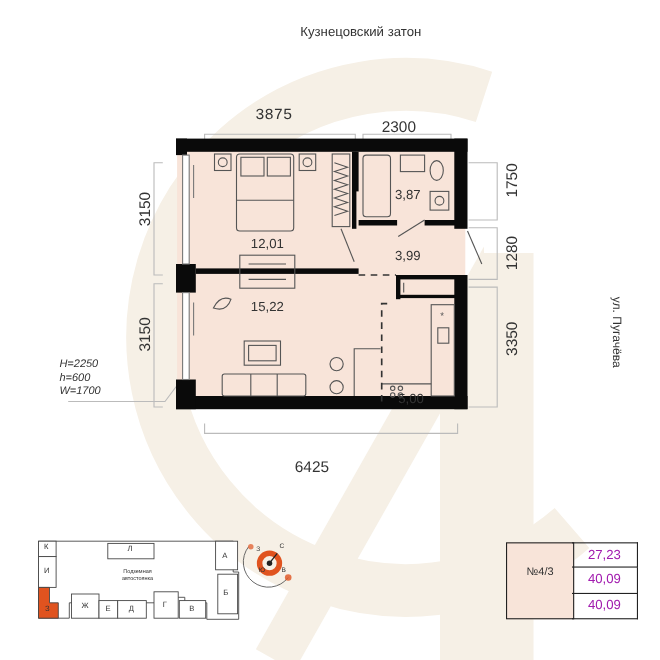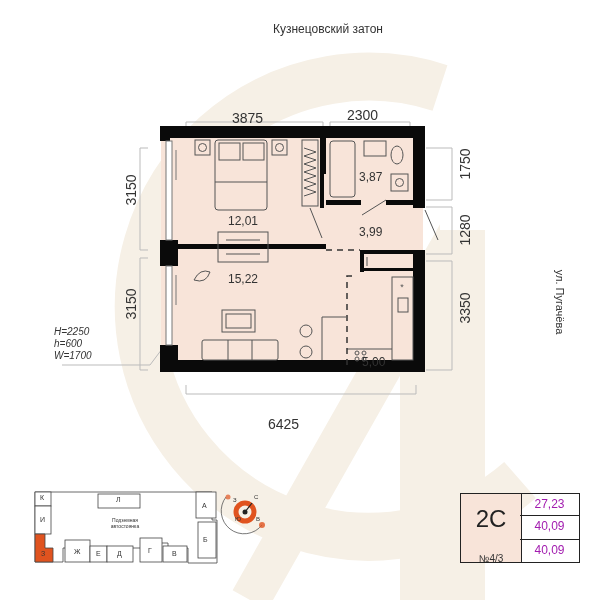--- a/index.html
+++ b/index.html
@@ -138,21 +138,21 @@
   </g>
   <text x="402" y="290" font-size="9" fill="#555" text-anchor="middle">*</text>
 </svg>
 
 <div class="abs area" style="left:228px;top:214px;">12,01</div>
 <div class="abs area" style="left:359px;top:170px;">3,87</div>
 <div class="abs area" style="left:359px;top:225px;">3,99</div>
 <div class="abs area" style="left:228px;top:272px;">15,22</div>
 <div class="abs area" style="left:362px;top:312px;margin-top:43px;">5,00</div>
 
-<div class="abs dim" style="left:232px;top:110px;">3875</div>
+<div class="abs dim" style="left:232px;top:97px;font-family:Liberation Mono, monospace;">3875</div>
 <div class="abs dim" style="left:347px;top:107px;">2300</div>
 <div class="abs dim vert" style="left:106px;top:182px;width:50px;text-align:center;">3150</div>
 <div class="abs dim vert" style="left:106px;top:296px;width:50px;text-align:center;">3150</div>
 <div class="abs dim vert" style="left:440px;top:156px;width:50px;text-align:center;">1750</div>
 <div class="abs dim vert" style="left:440px;top:222px;width:50px;text-align:center;">1280</div>
 <div class="abs dim vert" style="left:440px;top:300px;width:50px;text-align:center;">3350</div>
 <div class="abs dim" style="left:268px;top:404px;margin-top:12px;">6425</div>
 
 <div class="abs win-note" style="left:54px;top:326px;font-style:italic;">
   <div>H=2250</div>
@@ -198,20 +198,19 @@
   <line x1="245" y1="512" x2="252" y2="503" stroke="#222" stroke-width="1.2"></line>
   <circle cx="228" cy="497" r="2.5" fill="#e0531f" opacity="0.7"></circle>
   <circle cx="262" cy="525" r="3" fill="#e0531f" opacity="0.8"></circle>
 </svg>
 <span class="kp-label" style="left:254px;top:494px;">С</span>
 <span class="kp-label" style="left:233px;top:497px;">З</span>
 <span class="kp-label" style="left:235px;top:516px;">Ю</span>
 <span class="kp-label" style="left:256px;top:516px;">В</span>
 
 <div class="legend-box">
-  <div class="legend-code">2С</div>
   <div class="legend-num">№4/3</div>
 </div>
 <div class="legend-vals">
   <div class="legend-cell">27,23</div>
   <div class="legend-cell">40,09</div>
   <div class="legend-cell">40,09</div>
 </div>
 
 </body></html>

